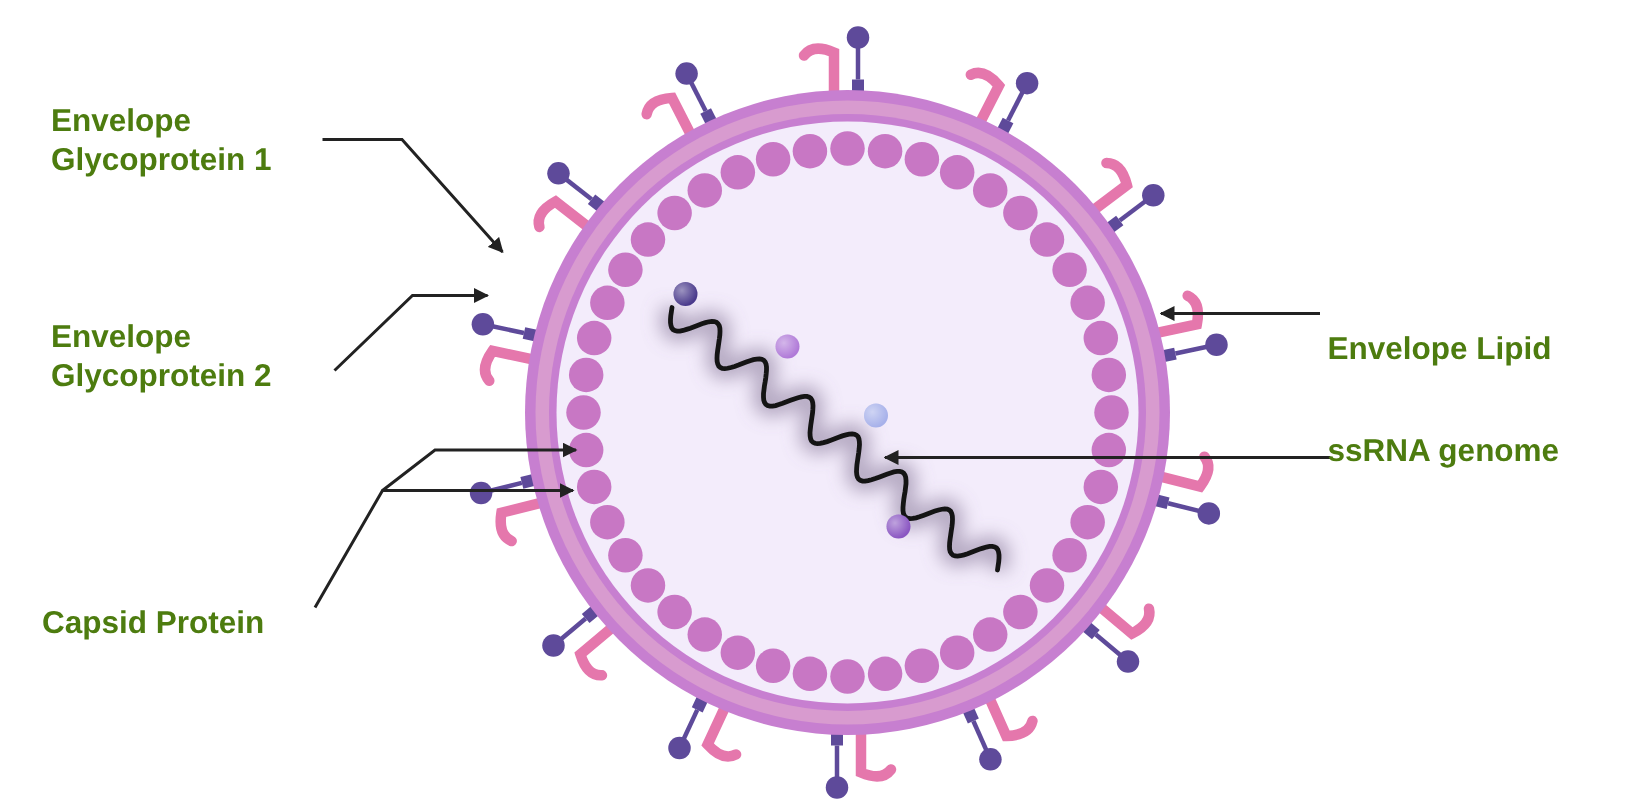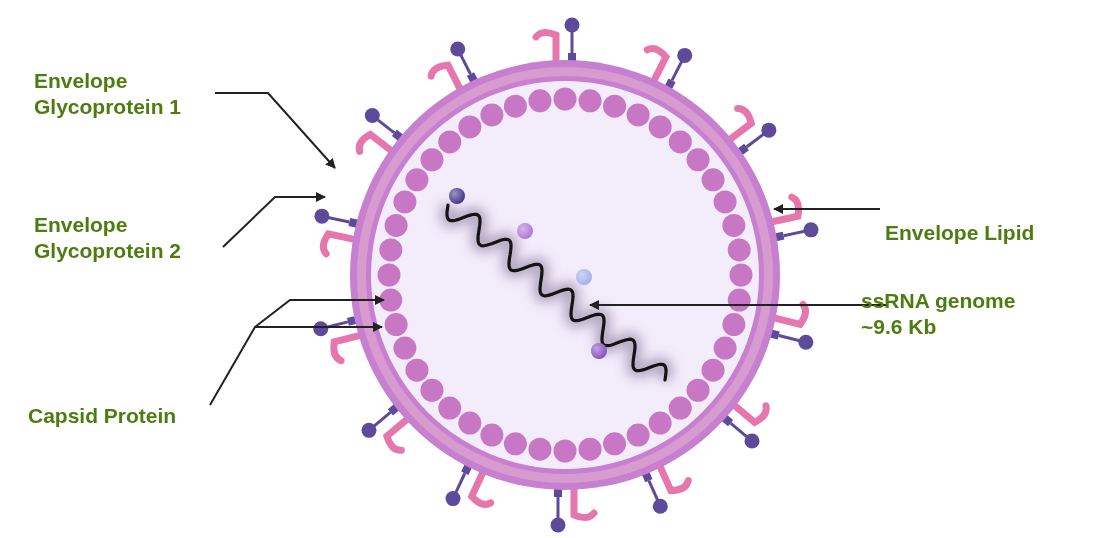--- a/index.html
+++ b/index.html
@@ -169,16 +169,15 @@
 <div class="label" style="left:34px; top:212px;">
   <span>Envelope</span>
   <span>Glycoprotein 2</span>
 </div>
 <div class="label" style="left:28px; top:403px;">
   <span>Capsid Protein</span>
 </div>
 <div class="label" style="left:885px; top:196px;margin-top:24px;">
   <span>Envelope Lipid</span>
 </div>
-<div class="label" style="left:861px; top:288px;">
+<div class="label" style="left:885px; top:288px;">
   <span>ssRNA genome</span>
-  <span>~9.6 Kb</span>
 </div>
 
 </body></html>

